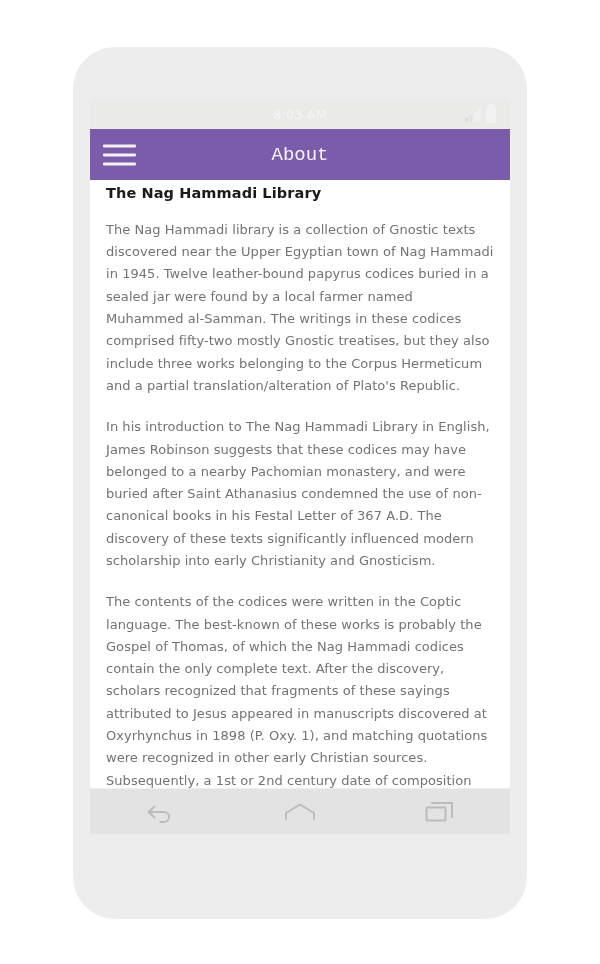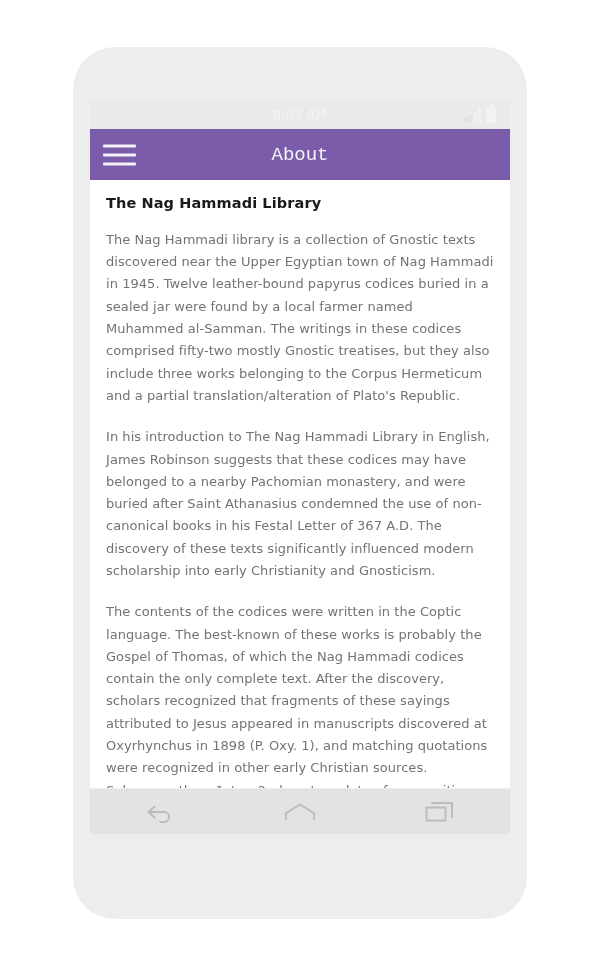--- a/index.html
+++ b/index.html
@@ -128,21 +128,21 @@
     color: #f6f4f9;
     font-size: 19px;
     font-family: Liberation Mono, monospace;
   }
 
   
   .content {
     position: relative;
     height: 608px;
     background: #ffffff;
-    padding: 14px 16px 0 16px;
+    padding: 4px 16px 0 16px;
     box-sizing: border-box;
     overflow: hidden;
   }
   .content-title {
     font-size: 14.5px;
     font-weight: bold;
     color: #1a1a1a;
     margin: 0 0 16px 0;
     line-height: 1.3;
     letter-spacing: .1px;

